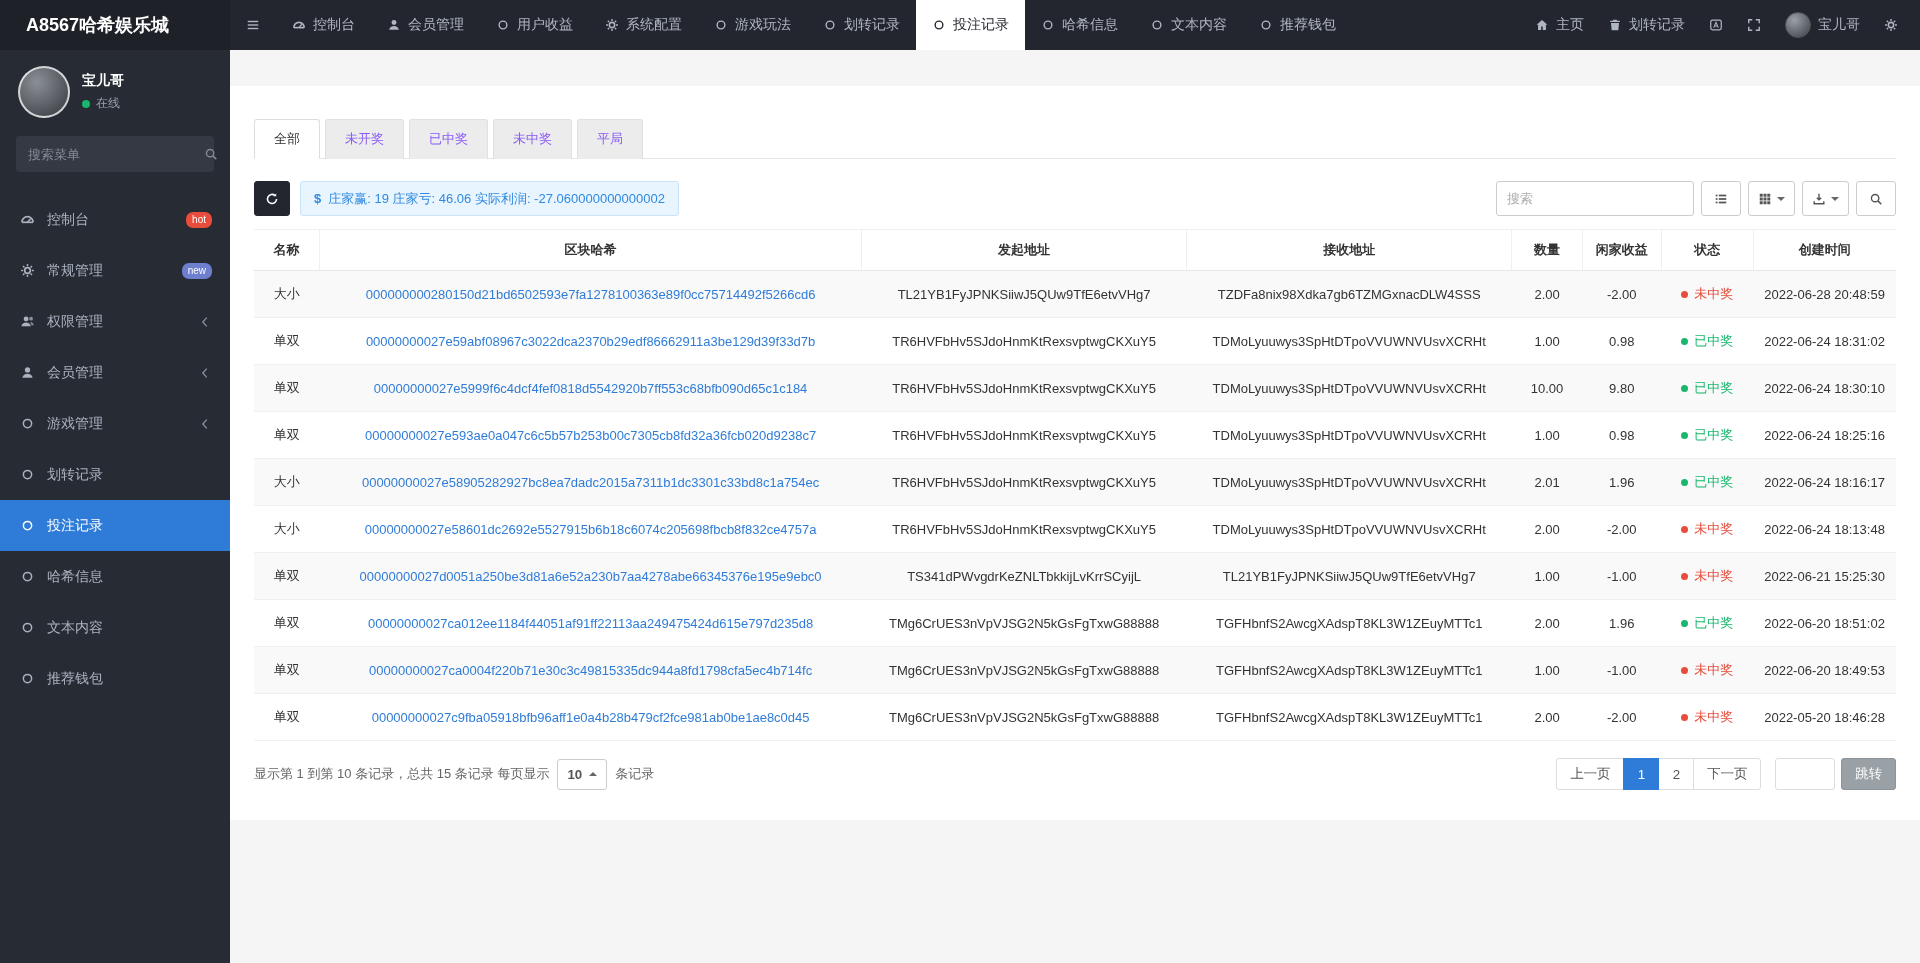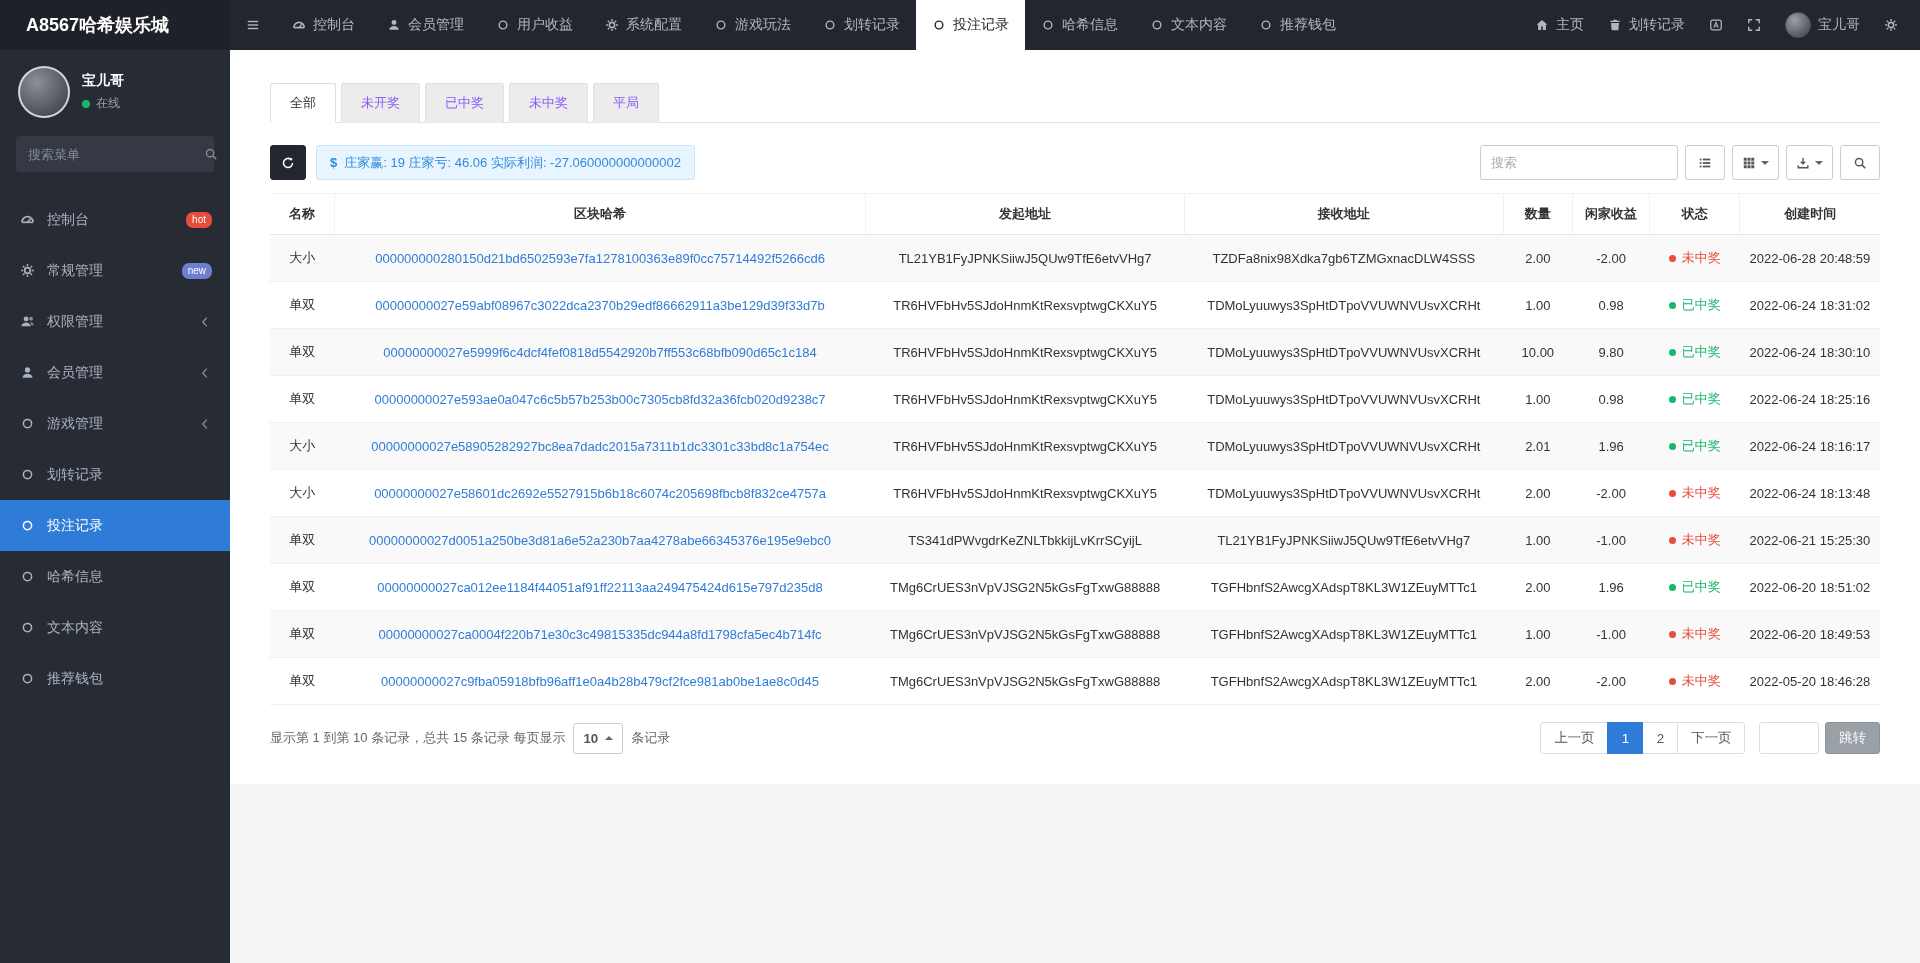--- a/index.html
+++ b/index.html
@@ -17,21 +17,21 @@
   .top-right { margin-left:auto; display:flex; align-items:stretch; padding-right:10px; }
   .top-right .top-item { padding:0 12px; }
   .ic { width:14px; height:14px; display:block; }
   .ic15 { width:15px; height:15px; }
   .avatar-sm { width:26px; height:26px; border-radius:50%; background:radial-gradient(circle at 35% 30%, #9aa0a8, #3a3e46); border:1px solid #555; flex-shrink:0; }
 
   
   .layout { display:flex; flex:1; min-height:0; }
   .sidebar { width:230px; background:#272b34; flex-shrink:0; display:flex; flex-direction:column; }
   .main { flex:1; display:flex; flex-direction:column; min-width:0; }
-  .panel { background:#fff; padding:0 40px 30px; }
+  .panel { background:#fff; padding:0 24px 30px;margin-top:36px; }
   .filler { flex:1; background:#f5f5f6; }
 
   
   .user-panel { display:flex; align-items:center; gap:12px; padding:16px 18px 10px; }
   .avatar-lg { width:52px; height:52px; border-radius:50%; background:radial-gradient(circle at 35% 30%, #8b8f96, #33363d); border:2px solid rgba(255,255,255,.75); flex-shrink:0; }
   .user-name { color:#fff; font-size:14px; font-weight:bold; }
   .user-status { color:#9aa3ad; font-size:12px; display:flex; align-items:center; gap:6px; margin-top:5px; }
   .dot { width:8px; height:8px; border-radius:50%; display:inline-block; flex-shrink:0; }
   .dot-green { background:#18b76d; }
   .side-search { margin:8px 16px 4px; background:#343943; border-radius:4px; height:36px; display:flex; align-items:center; padding:0 12px; }

